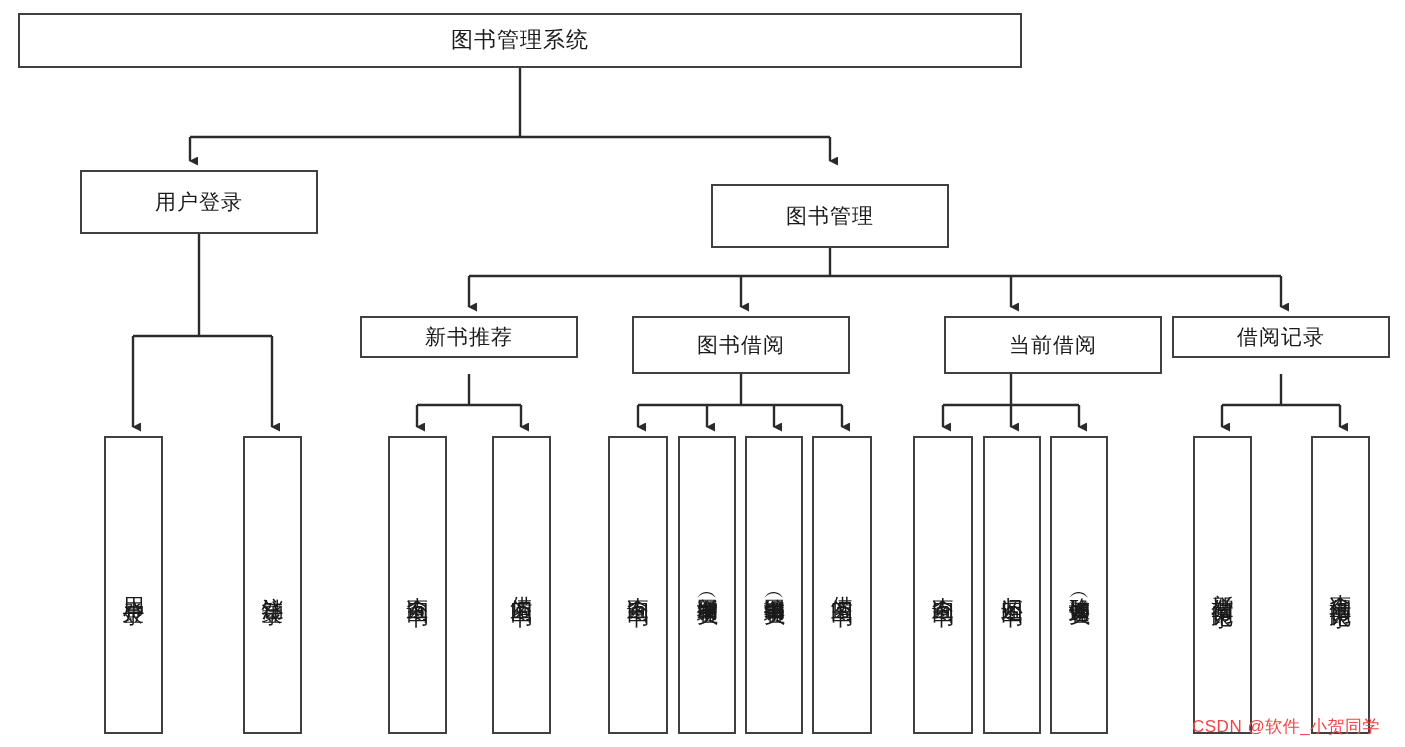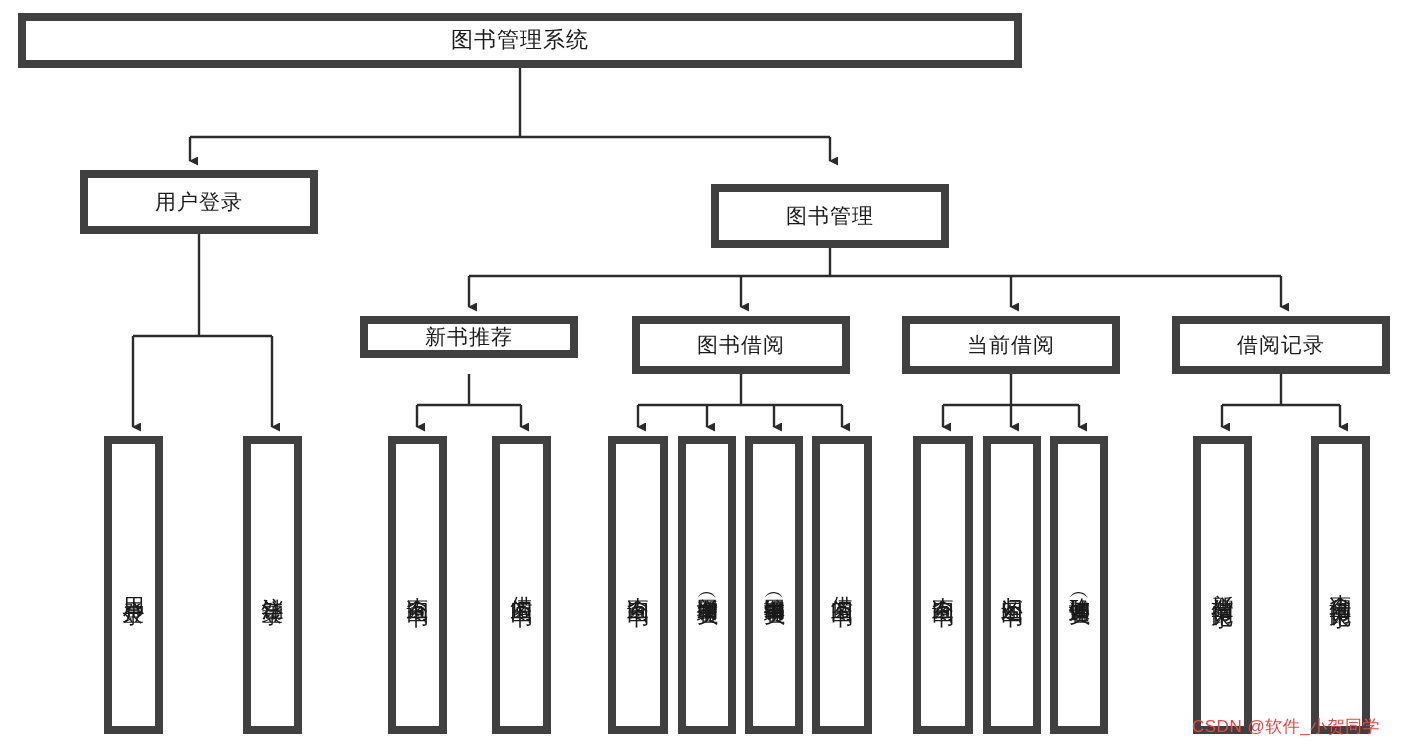--- a/index.html
+++ b/index.html
@@ -22,21 +22,21 @@
     position: absolute;
     left: 0;
     top: 0;
     width: 1405px;
     height: 747px;
     pointer-events: none;
   }
   .node {
     position: absolute;
     box-sizing: border-box;
-    border: 8px solid #404040;
+    border: 2px solid #404040;
     background: #ffffff;
     display: flex;
     align-items: center;
     justify-content: center;
     color: #1a1a1a;
   }
   .node.horiz {
     font-size: 21px;
     letter-spacing: 1px;
     line-height: 1.2;
@@ -126,23 +126,23 @@
   <div class="node horiz root" style="left:18px; top:13px; width:1004px; height:55px;">图书管理系统</div>
 
   <div class="node horiz" style="left:80px; top:170px; width:238px; height:64px;">用户登录</div>
 
   <div class="node horiz" style="left:711px; top:184px; width:238px; height:64px;">图书管理</div>
 
   <div class="node horiz" style="left:360px; top:316px; width:218px; height:42px;">新书推荐</div>
 
   <div class="node horiz" style="left:632px; top:316px; width:218px; height:58px;text-align:center;">图书借阅</div>
 
-  <div class="node horiz" style="left:902px; top:316px; width:218px; height:58px;">当前借阅</div>
+  <div class="node horiz" style="left:944px; top:316px; width:218px; height:58px;">当前借阅</div>
 
-  <div class="node horiz" style="left:1172px; top:316px; width:218px; height:58px;">借阅记录</div>
+  <div class="node horiz" style="left:1172px; top:316px; width:218px; height:42px;">借阅记录</div>
 
   <div class="node leaf" style="left:104px; top:436px; width:59px; height:298px;">用户登录</div>
 
   <div class="node leaf" style="left:243px; top:436px; width:59px; height:298px;">注销登录</div>
 
   <div class="node leaf" style="left:388px; top:436px; width:59px; height:298px;">查询图书</div>
 
   <div class="node leaf" style="left:492px; top:436px; width:59px; height:298px;">借阅图书</div>
 
   <div class="node leaf" style="left:608px; top:436px; width:60px; height:298px;">查询图书</div>

